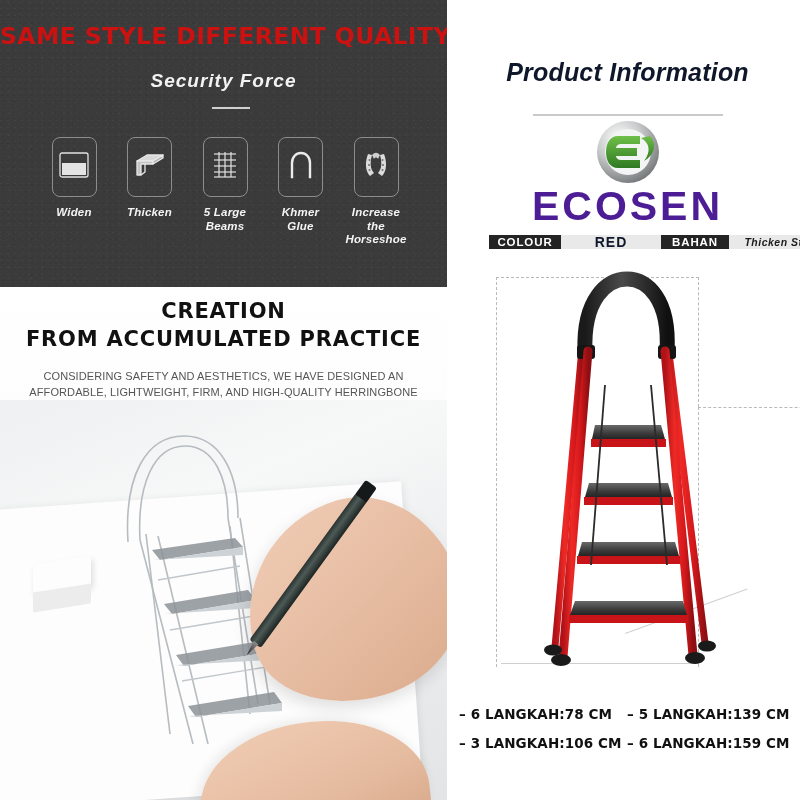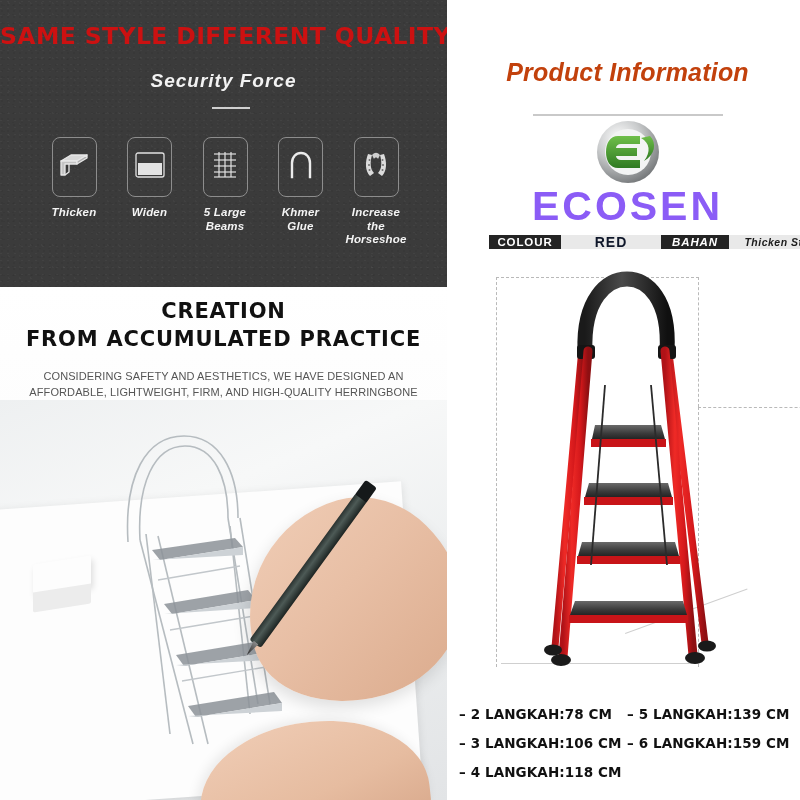--- a/index.html
+++ b/index.html
@@ -128,47 +128,47 @@
     clip-path:polygon(0 0,100% 0,50% 100%);
   }
 
   
   .divider{position:absolute;left:447px;top:0;width:8px;height:800px;background:#ffffff;}
 
   
   .right-col{position:absolute;left:455px;top:0;width:345px;height:800px;background:#fff;}
   .pi-title{
     position:absolute;left:0;top:58px;width:345px;text-align:center;
-    font-size:25px;font-weight:bold;font-style:italic;color:#c2410c;letter-spacing:.2px;
+    font-size:25px;font-weight:bold;font-style:italic;color:#0f172a;letter-spacing:.2px;
   }
   .pi-rule{position:absolute;left:78px;top:114px;width:190px;height:1.5px;background:#c9c9c9;}
 
   .logo-wrap{position:absolute;left:0;top:118px;width:345px;height:72px;
              display:flex;align-items:center;justify-content:center;}
   .brand{
     position:absolute;left:0;top:183px;width:345px;text-align:center;
-    font-size:41px;font-weight:bold;color:#8b5cf6;letter-spacing:3px;
+    font-size:41px;font-weight:bold;color:#4c1d95;letter-spacing:3px;
     font-family:"Liberation Sans", sans-serif;
   }
 
   
   .specbar{
     position:absolute;left:0px;top:235px;width:345px;height:14px;display:flex;
     font-size:11.5px;font-weight:bold;align-items:stretch;padding-left:34px;
   }
   .spec-key{
     background:#242424;color:#ffffff;display:flex;align-items:center;justify-content:center;
     letter-spacing:.9px;font-style:normal;
   }
   .spec-val{
     background:#e9e9e9;display:flex;align-items:center;justify-content:center;
     letter-spacing:.5px;
   }
   .k1{width:72px;} .v1{width:100px;color:#0f172a;font-size:14px;letter-spacing:1px;}
-  .k2{width:68px;font-style:italic;} .v2{width:105px;color:#1c1c1c;font-style:italic;font-size:10.5px;}
+  .k2{width:68px;} .v2{width:105px;color:#1c1c1c;font-style:italic;font-size:10.5px;}
 
   
   .product{
     position:absolute;left:0;top:265px;width:345px;height:435px;background:#fff;overflow:hidden;
   }
   .guide-v{
     position:absolute;left:41px;top:12px;width:0;height:390px;
     border-left:1px dashed #b9b9b9;
   }
   .guide-top{
@@ -212,47 +212,47 @@
 <div class="page">
 
   <div class="left-col">
 
     <div class="dark-panel">
       <div class="headline">SAME STYLE DIFFERENT QUALITY</div>
       <div class="subhead">Security Force</div>
       <div class="subhead-rule"></div>
 
       <div class="features">
+
+        <div class="feature">
+          <div class="icon-box">
+            <span>
+              <svg width="30" height="28" viewBox="0 0 30 28">
+                <rect x="1" y="2" width="28" height="24" rx="2" fill="#3b3b3b" stroke="#e2e2e2" stroke-width="1.3"></rect>
+                <rect x="3" y="12" width="24" height="12" fill="#e3e3e3"></rect>
+              </svg>
+            </span>
+          </div>
+          <div class="feature-label">Widen</div>
+        </div>
 
         <div class="feature">
           <div class="icon-box">
             <span>
               <svg width="32" height="26" viewBox="0 0 32 26">
                 <g fill="none" stroke="#e8e8e8" stroke-width="1.3" stroke-linejoin="round">
                   <path d="M3 9 L13 3 L29 3 L19 9 Z" fill="#d8d8d8"></path>
                   <path d="M3 9 L19 9 L19 12 L7 12 L7 23 L3 23 Z" fill="#c4c4c4"></path>
                   <path d="M19 9 L29 3 L29 6 L19 12 Z" fill="#b0b0b0"></path>
                   <path d="M7 23 L11 20 L11 12"></path>
                 </g>
               </svg>
             </span>
           </div>
           <div class="feature-label">Thicken</div>
-        </div>
-
-        <div class="feature">
-          <div class="icon-box">
-            <span>
-              <svg width="30" height="28" viewBox="0 0 30 28">
-                <rect x="1" y="2" width="28" height="24" rx="2" fill="#3b3b3b" stroke="#e2e2e2" stroke-width="1.3"></rect>
-                <rect x="3" y="12" width="24" height="12" fill="#e3e3e3"></rect>
-              </svg>
-            </span>
-          </div>
-          <div class="feature-label">Widen</div>
         </div>
 
         <div class="feature">
           <div class="icon-box">
             <span>
               <svg width="28" height="30" viewBox="0 0 28 30">
                 <g stroke="#e2e2e2" stroke-width="1.2" fill="none">
                   <line x1="3" y1="4" x2="25" y2="4"></line>
                   <line x1="3" y1="10" x2="25" y2="10"></line>
                   <line x1="3" y1="16" x2="25" y2="16"></line>
@@ -466,27 +466,23 @@
           <ellipse cx="106" cy="395" rx="10" ry="6"></ellipse>
           <ellipse cx="240" cy="393" rx="10" ry="6"></ellipse>
           <ellipse cx="98" cy="385" rx="9" ry="5.5"></ellipse>
           <ellipse cx="252" cy="381" rx="9" ry="5.5"></ellipse>
         </g>
       </svg>
     </div>
 
     <div class="dims">
       <div class="dim-row">
-        <div class="dim-a">– 2 LANGKAH:78 CM</div>
+        <div class="dim-a">– 6 LANGKAH:78 CM</div>
         <div class="dim-b">– 5 LANGKAH:139 CM</div>
       </div>
       <div class="dim-row">
         <div class="dim-a">– 3 LANGKAH:106 CM</div>
         <div class="dim-b">– 6 LANGKAH:159 CM</div>
       </div>
-      <div class="dim-row">
-        <div class="dim-a">– 4 LANGKAH:118 CM</div>
-        <div class="dim-b"></div>
-      </div>
     </div>
 
   </div>
 </div>
 
 </body></html>

